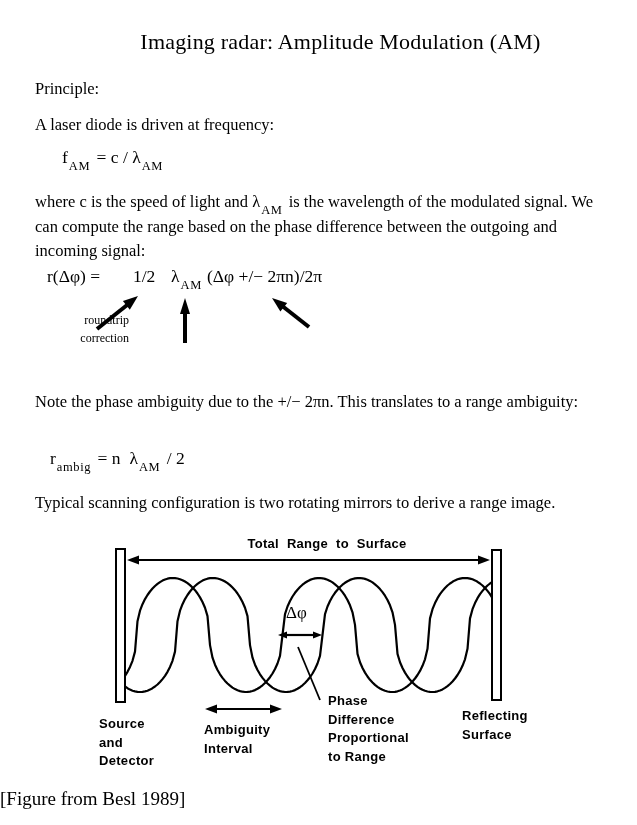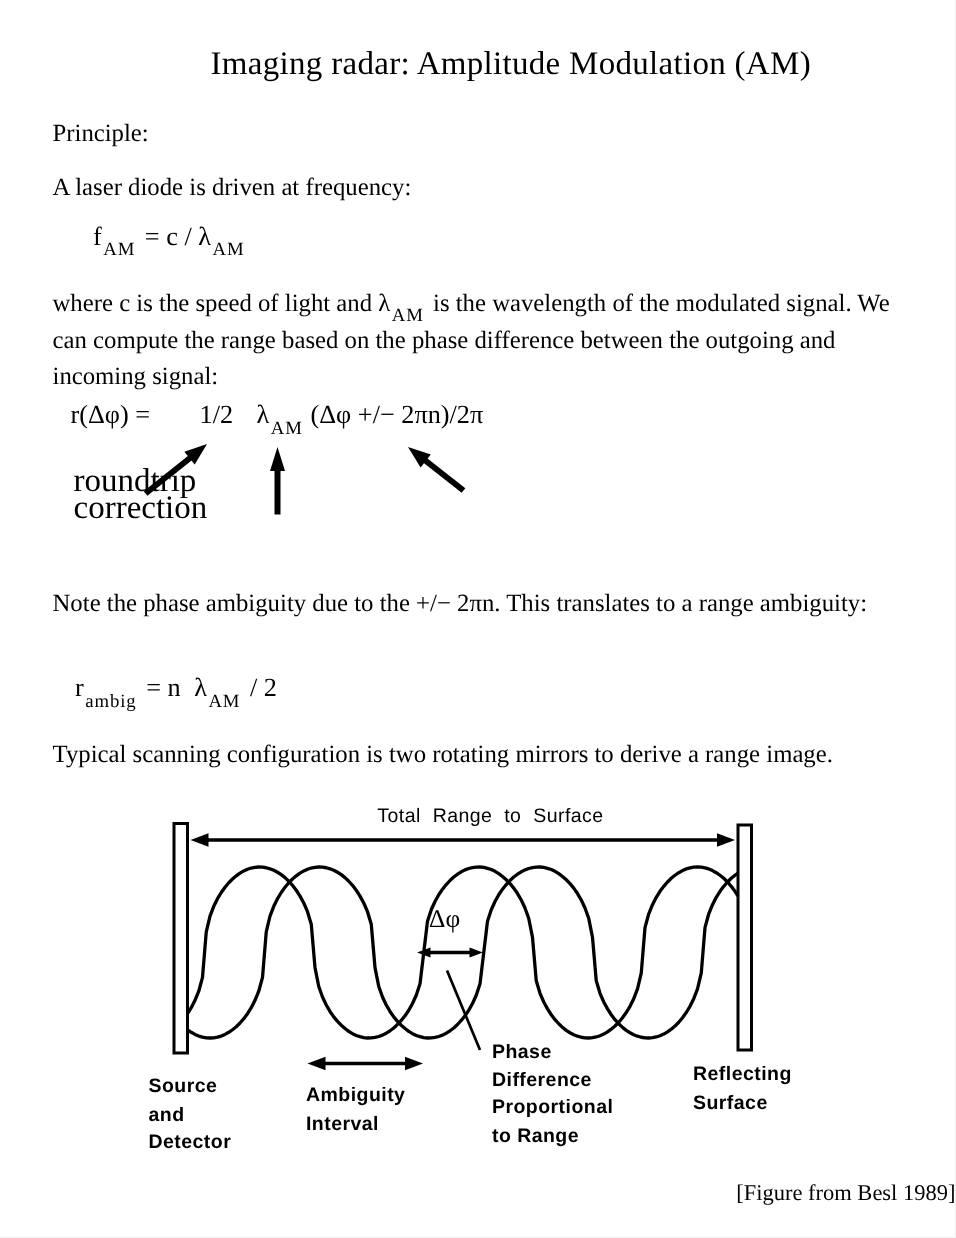--- a/index.html
+++ b/index.html
@@ -15,34 +15,34 @@
   }
   .body-text{
     left:35px;width:570px;font-size:16.5px;line-height:24px;
   }
   .formula{font-size:17.5px;white-space:nowrap;}
   .sub{
     display:inline-block;font-size:12.5px;position:relative;top:7px;
     letter-spacing:0.6px;margin-left:1px;margin-right:2px;
   }
   .ann-label{
-    text-align:left;font-size:22px;line-height:18px;white-space:pre-line;
+    text-align:right;font-size:12px;line-height:18px;white-space:pre-line;
   }
   .fig-label{
     font-family:"Liberation Sans",sans-serif;font-weight:700;
     font-size:13px;line-height:18.5px;white-space:pre-line;
     letter-spacing:0.3px;
   }
   .fig-label-top{
-    font-family:"Liberation Sans",sans-serif;font-weight:400;
+    font-family:"Liberation Sans",sans-serif;font-weight:700;
     font-size:13px;text-align:center;word-spacing:4px;letter-spacing:0.3px;
   }
   .delta-label{font-size:17px;}
   .caption{
-    left:0;right:0;top:788px;text-align:right;font-size:15px;padding-left:40px;
+    left:0;right:0;top:788px;text-align:left;font-size:19px;
   }
   svg{display:block;}
   .stroke{stroke:#000;fill:none;}
   .fill{fill:#000;stroke:none;}
   .bar{fill:#ffffff;stroke:#000;stroke-width:2;}
 </style>
 </head>
 <body>
 
 <div class="page">

